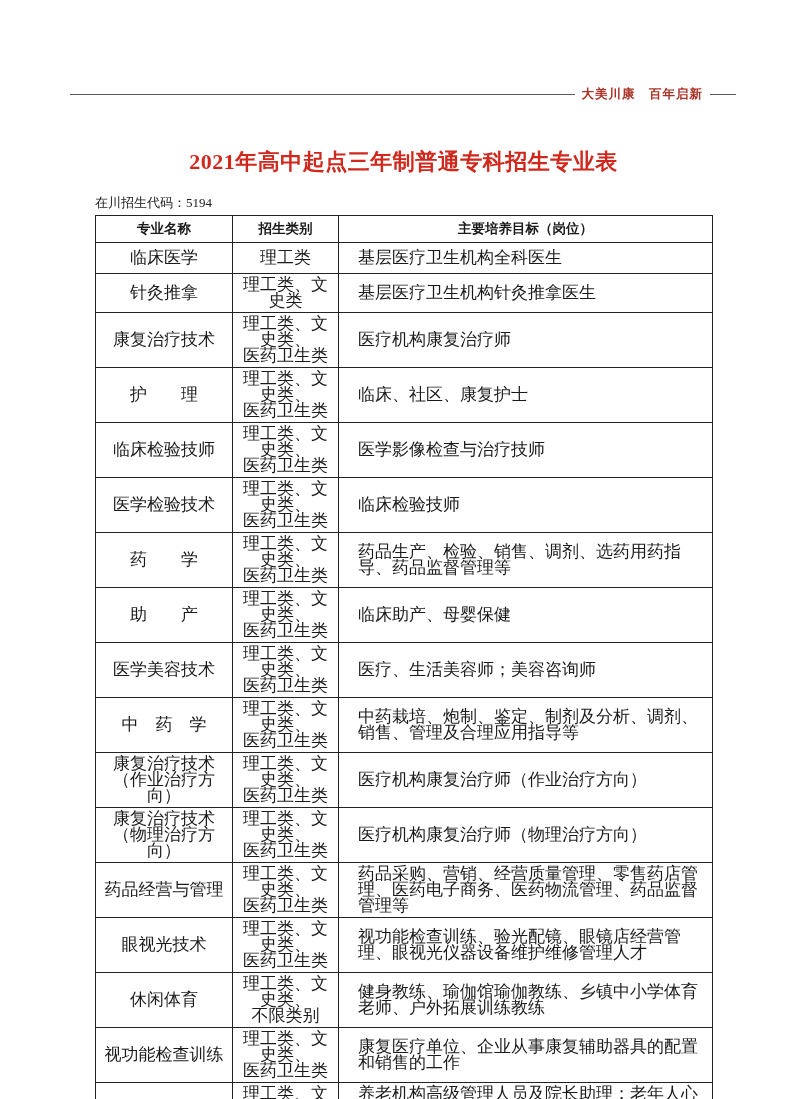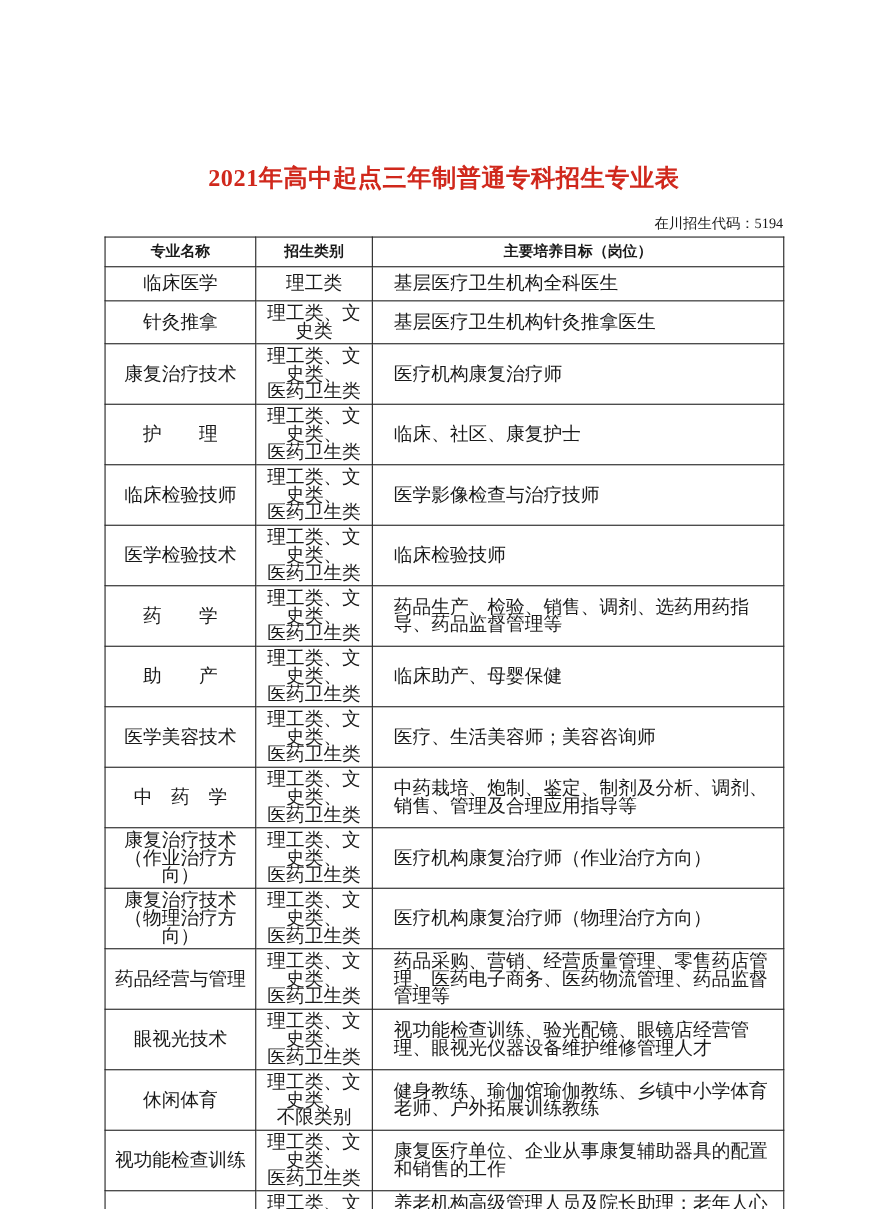--- a/index.html
+++ b/index.html
@@ -37,21 +37,21 @@
   }
   .title{
     margin:17px;
     text-align:center;
     color:var(--accent-red);
     font-size:22px;
     font-weight:bold;
     letter-spacing:0.5px;
   }
   .code{
-    text-align:right;
+    text-align:left;
     font-size:13px;
     margin-top:7px;
     margin-bottom:3px;
   }
   table{
     border-collapse:collapse;
     width:100%;
     table-layout:fixed;
   }
   th,td{
@@ -72,20 +72,25 @@
   }
   td.col-name{text-align:center;white-space:pre-line;}
   td.col-cat{text-align:center;white-space:pre-line;}
   td.col-target{text-align:left;padding-left:19px;}
 </style>
 </head>
 <body>
 
 <div class="page">
 
+  <div class="page-header">
+    <span class="rule long"></span>
+    <span class="motto">大美川康　百年启新</span>
+    <span class="rule short"></span>
+  </div>
 
   <div class="content">
     <h1 class="title">2021年高中起点三年制普通专科招生专业表</h1>
     <div class="code">在川招生代码：5194</div>
 
     <table>
       <colgroup>
         <col style="width:137px">
         <col style="width:106px">
         <col style="width:374px">

